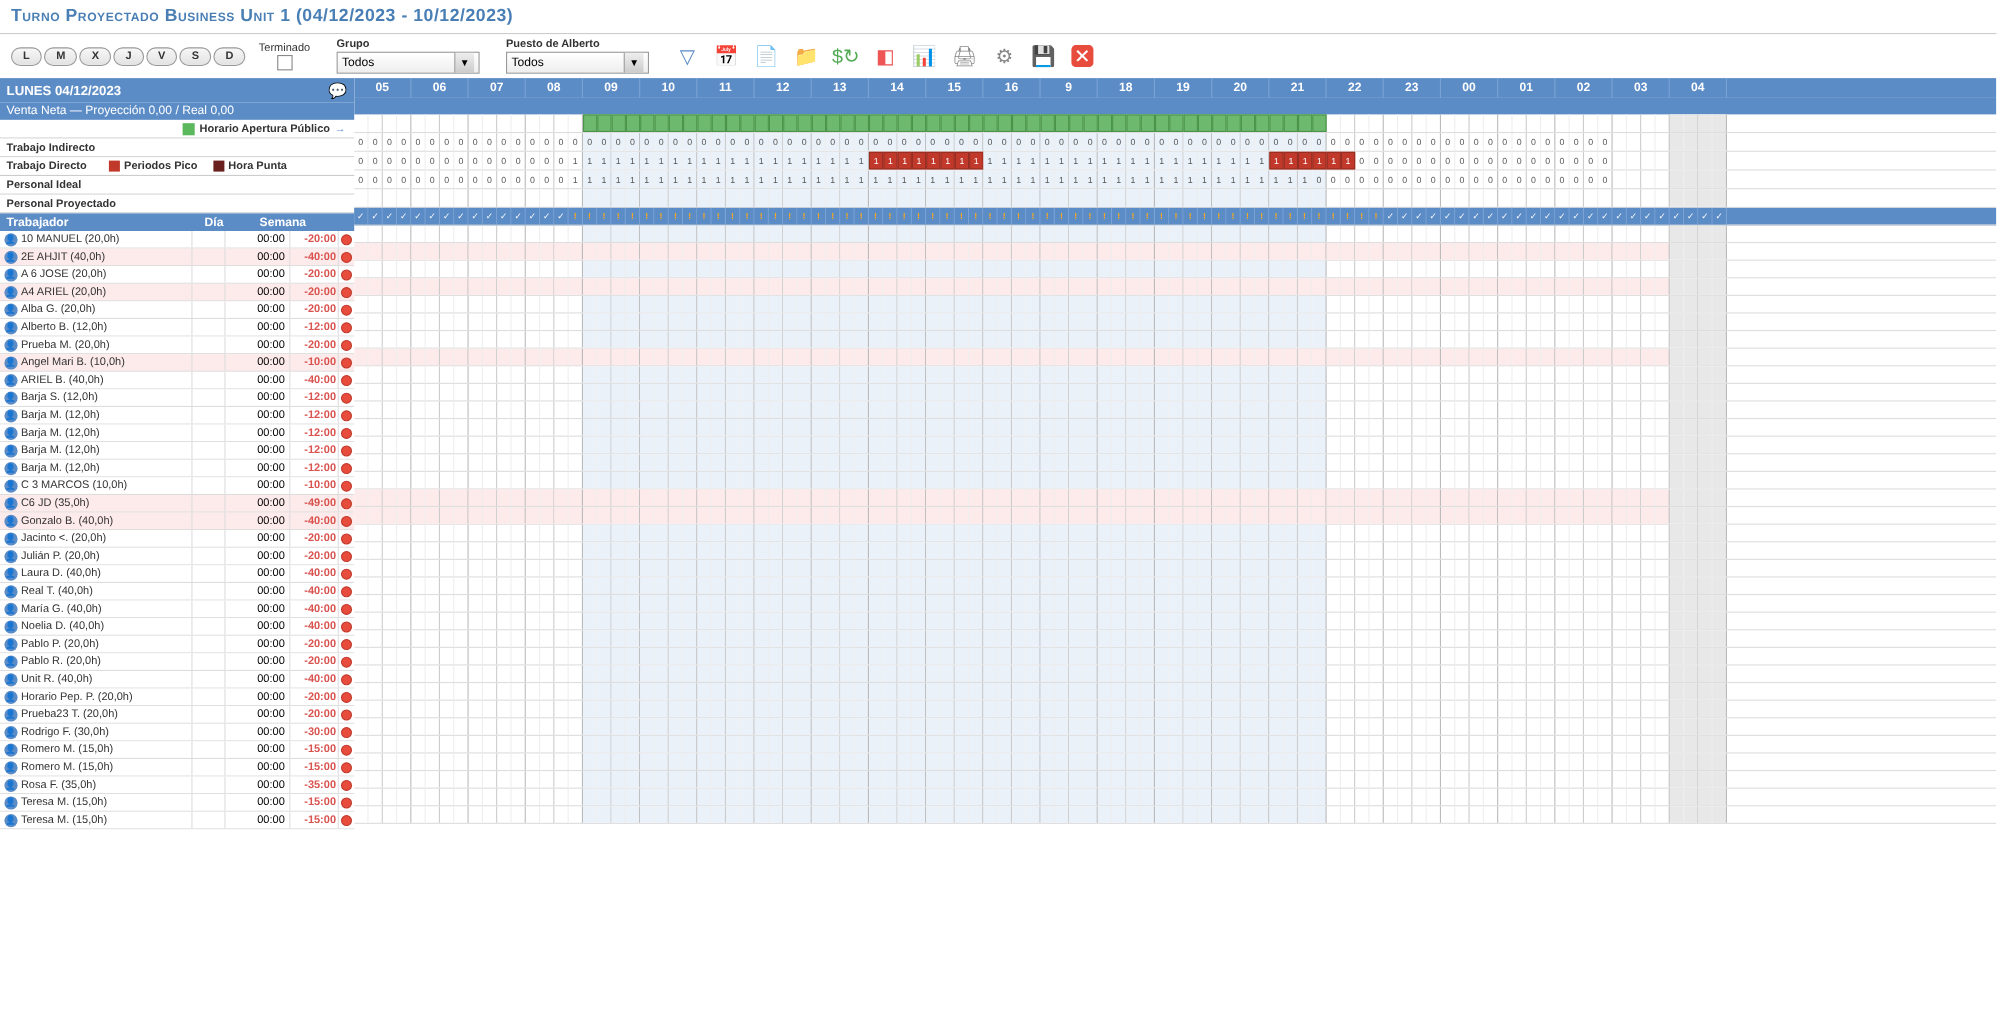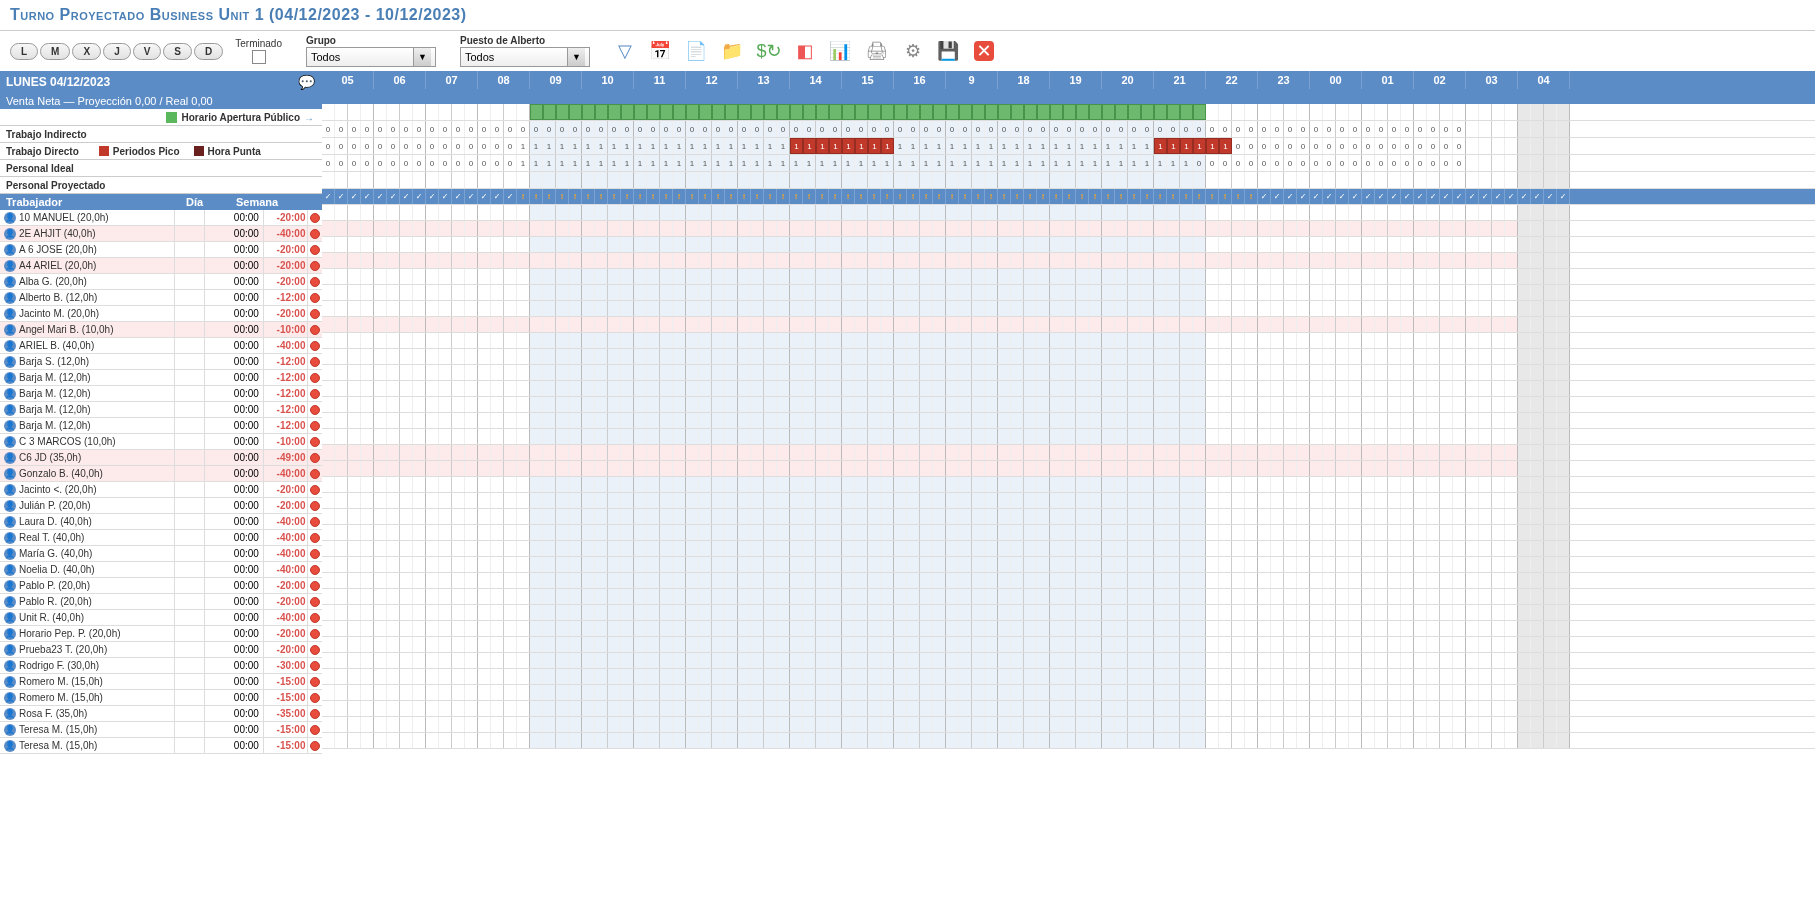--- a/index.html
+++ b/index.html
@@ -211,21 +211,21 @@
   <span class="w-sep"></span>
   <span style="width:30px"></span>
   <span class="w-dia">00:00</span>
   <span class="w-sem">-12:00</span>
   <span class="w-status">
             <span class="red-dot"></span>
           </span>
         </div>
         <div class="worker-row">
           <span class="worker-icon">👤</span>
-  <span class="worker-name">Jacinto M. (20,0h)</span>
+  <span class="worker-name">Prueba M. (20,0h)</span>
   <span class="w-sep"></span>
   <span style="width:30px"></span>
   <span class="w-dia">00:00</span>
   <span class="w-sem">-20:00</span>
   <span class="w-status">
             <span class="red-dot"></span>
           </span>
         </div>
         <div class="worker-row pink">
           <span class="worker-icon">👤</span>

